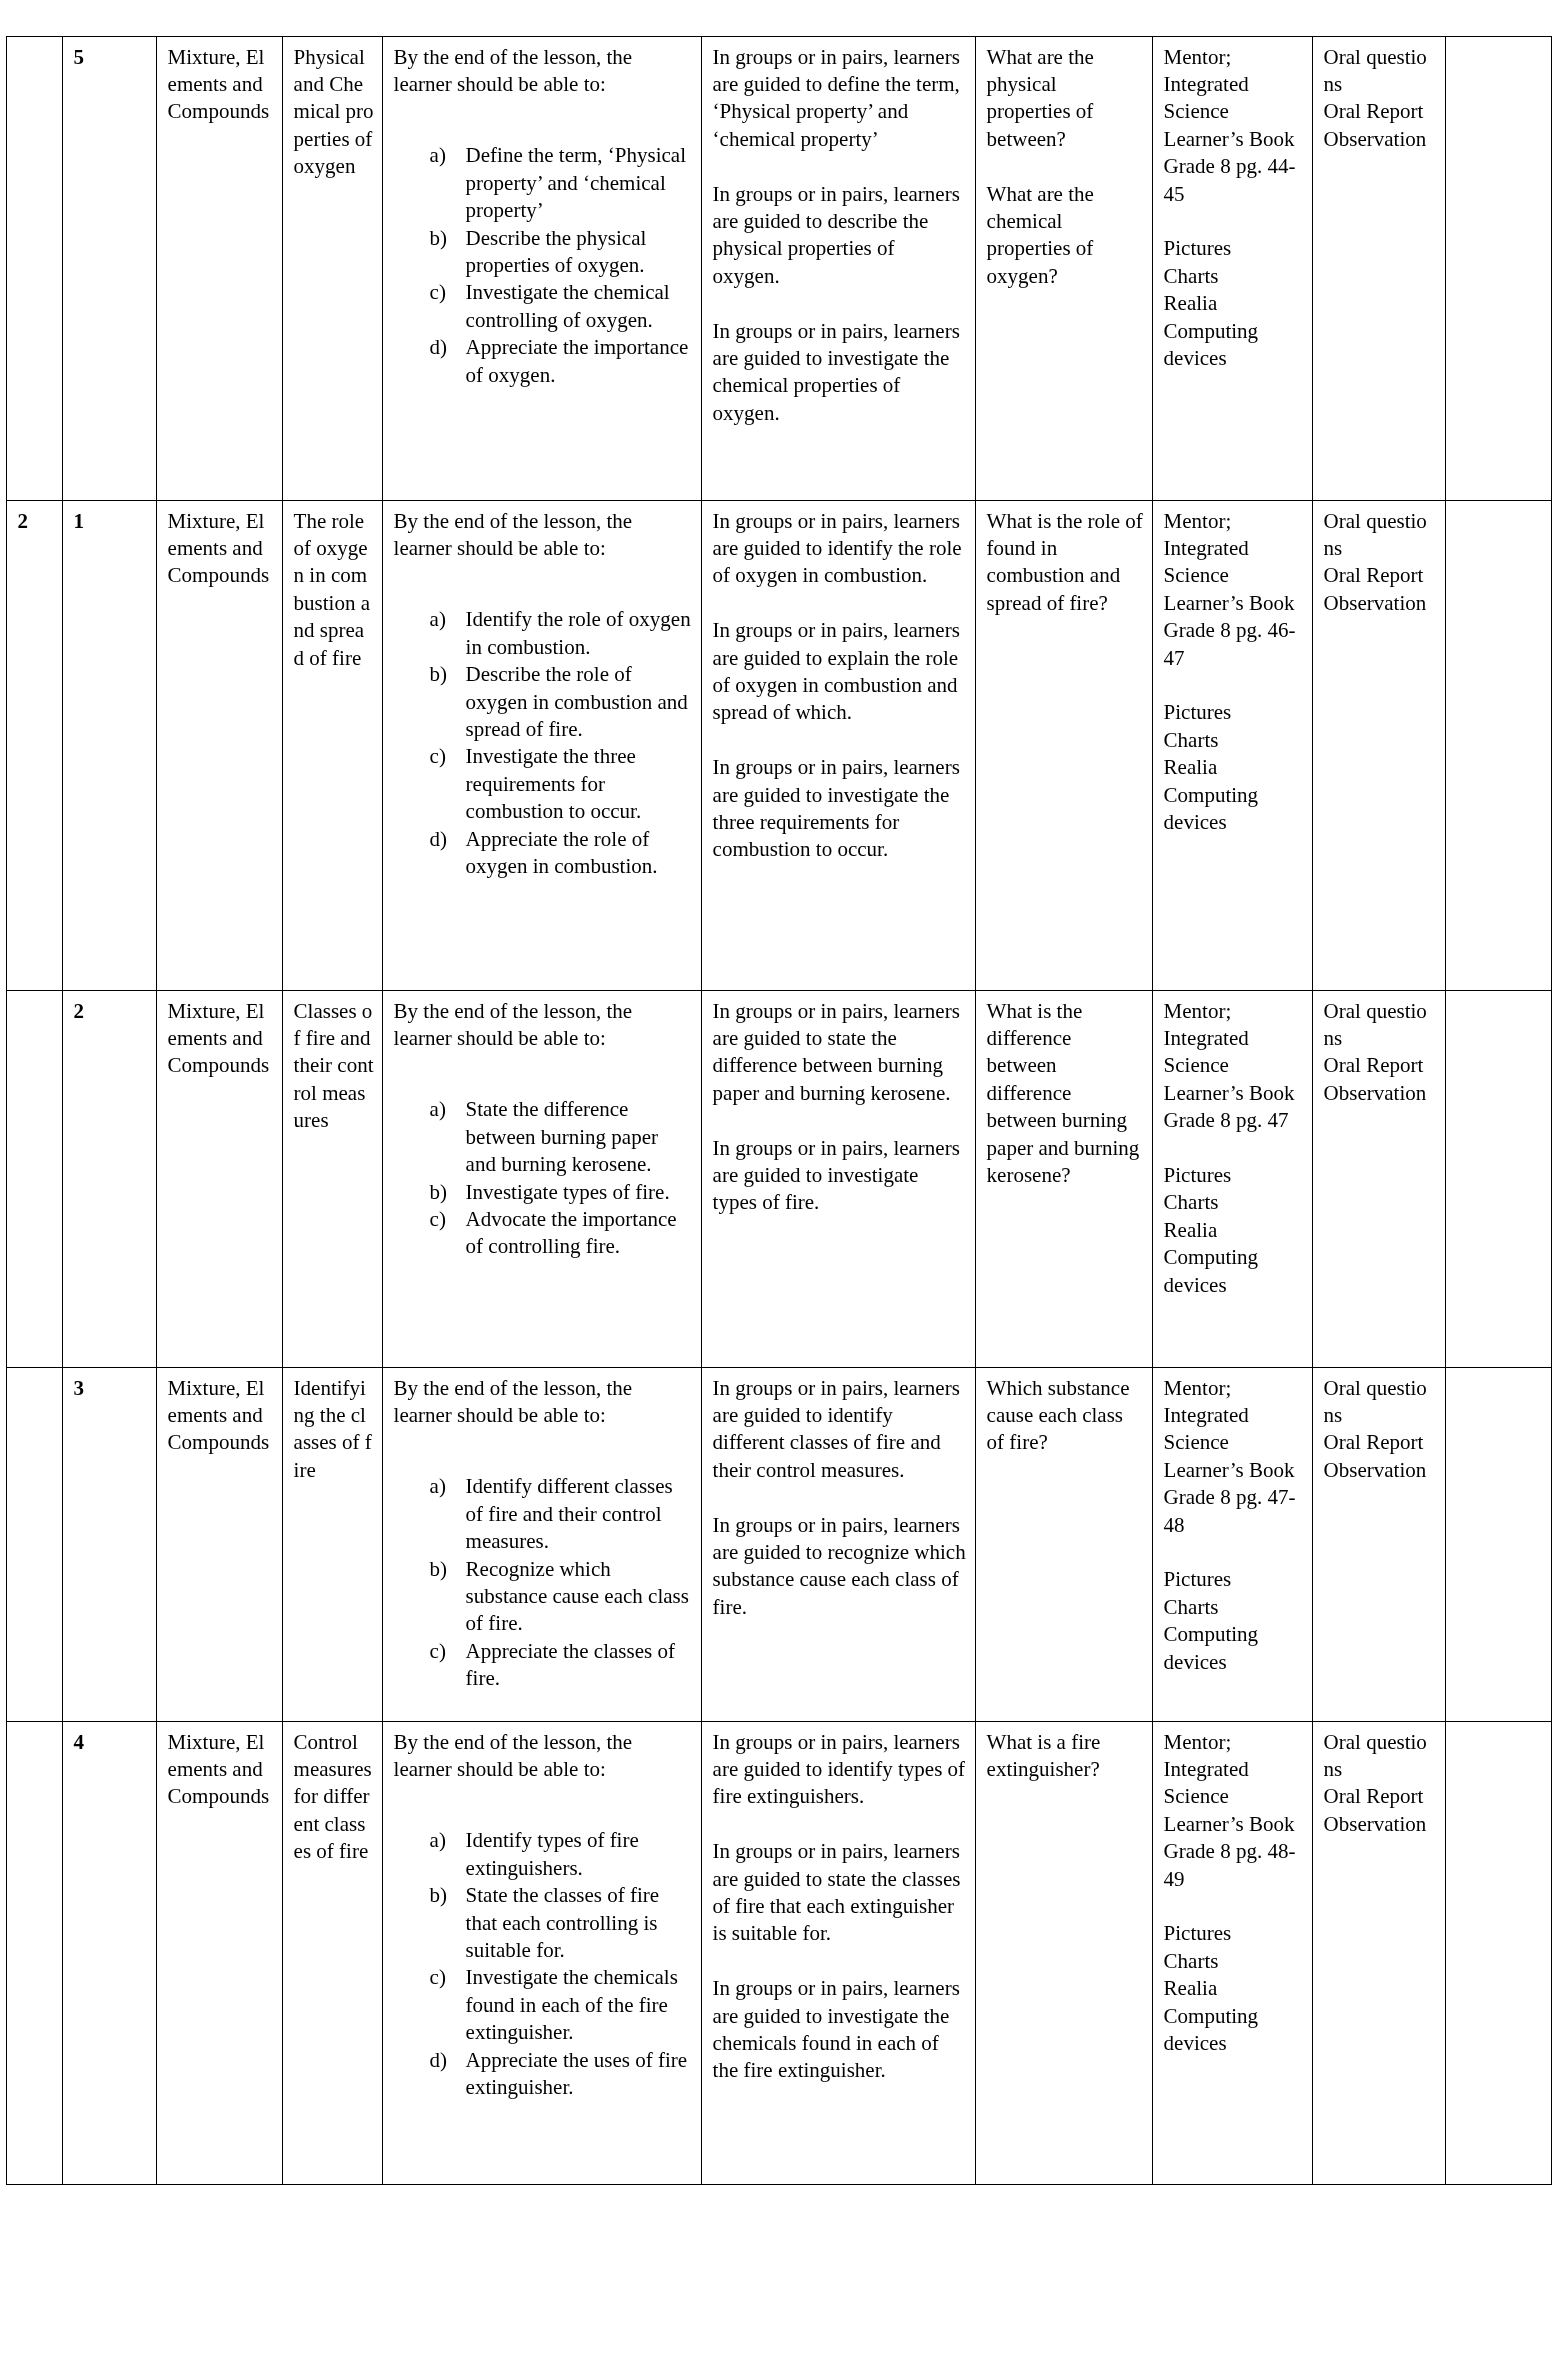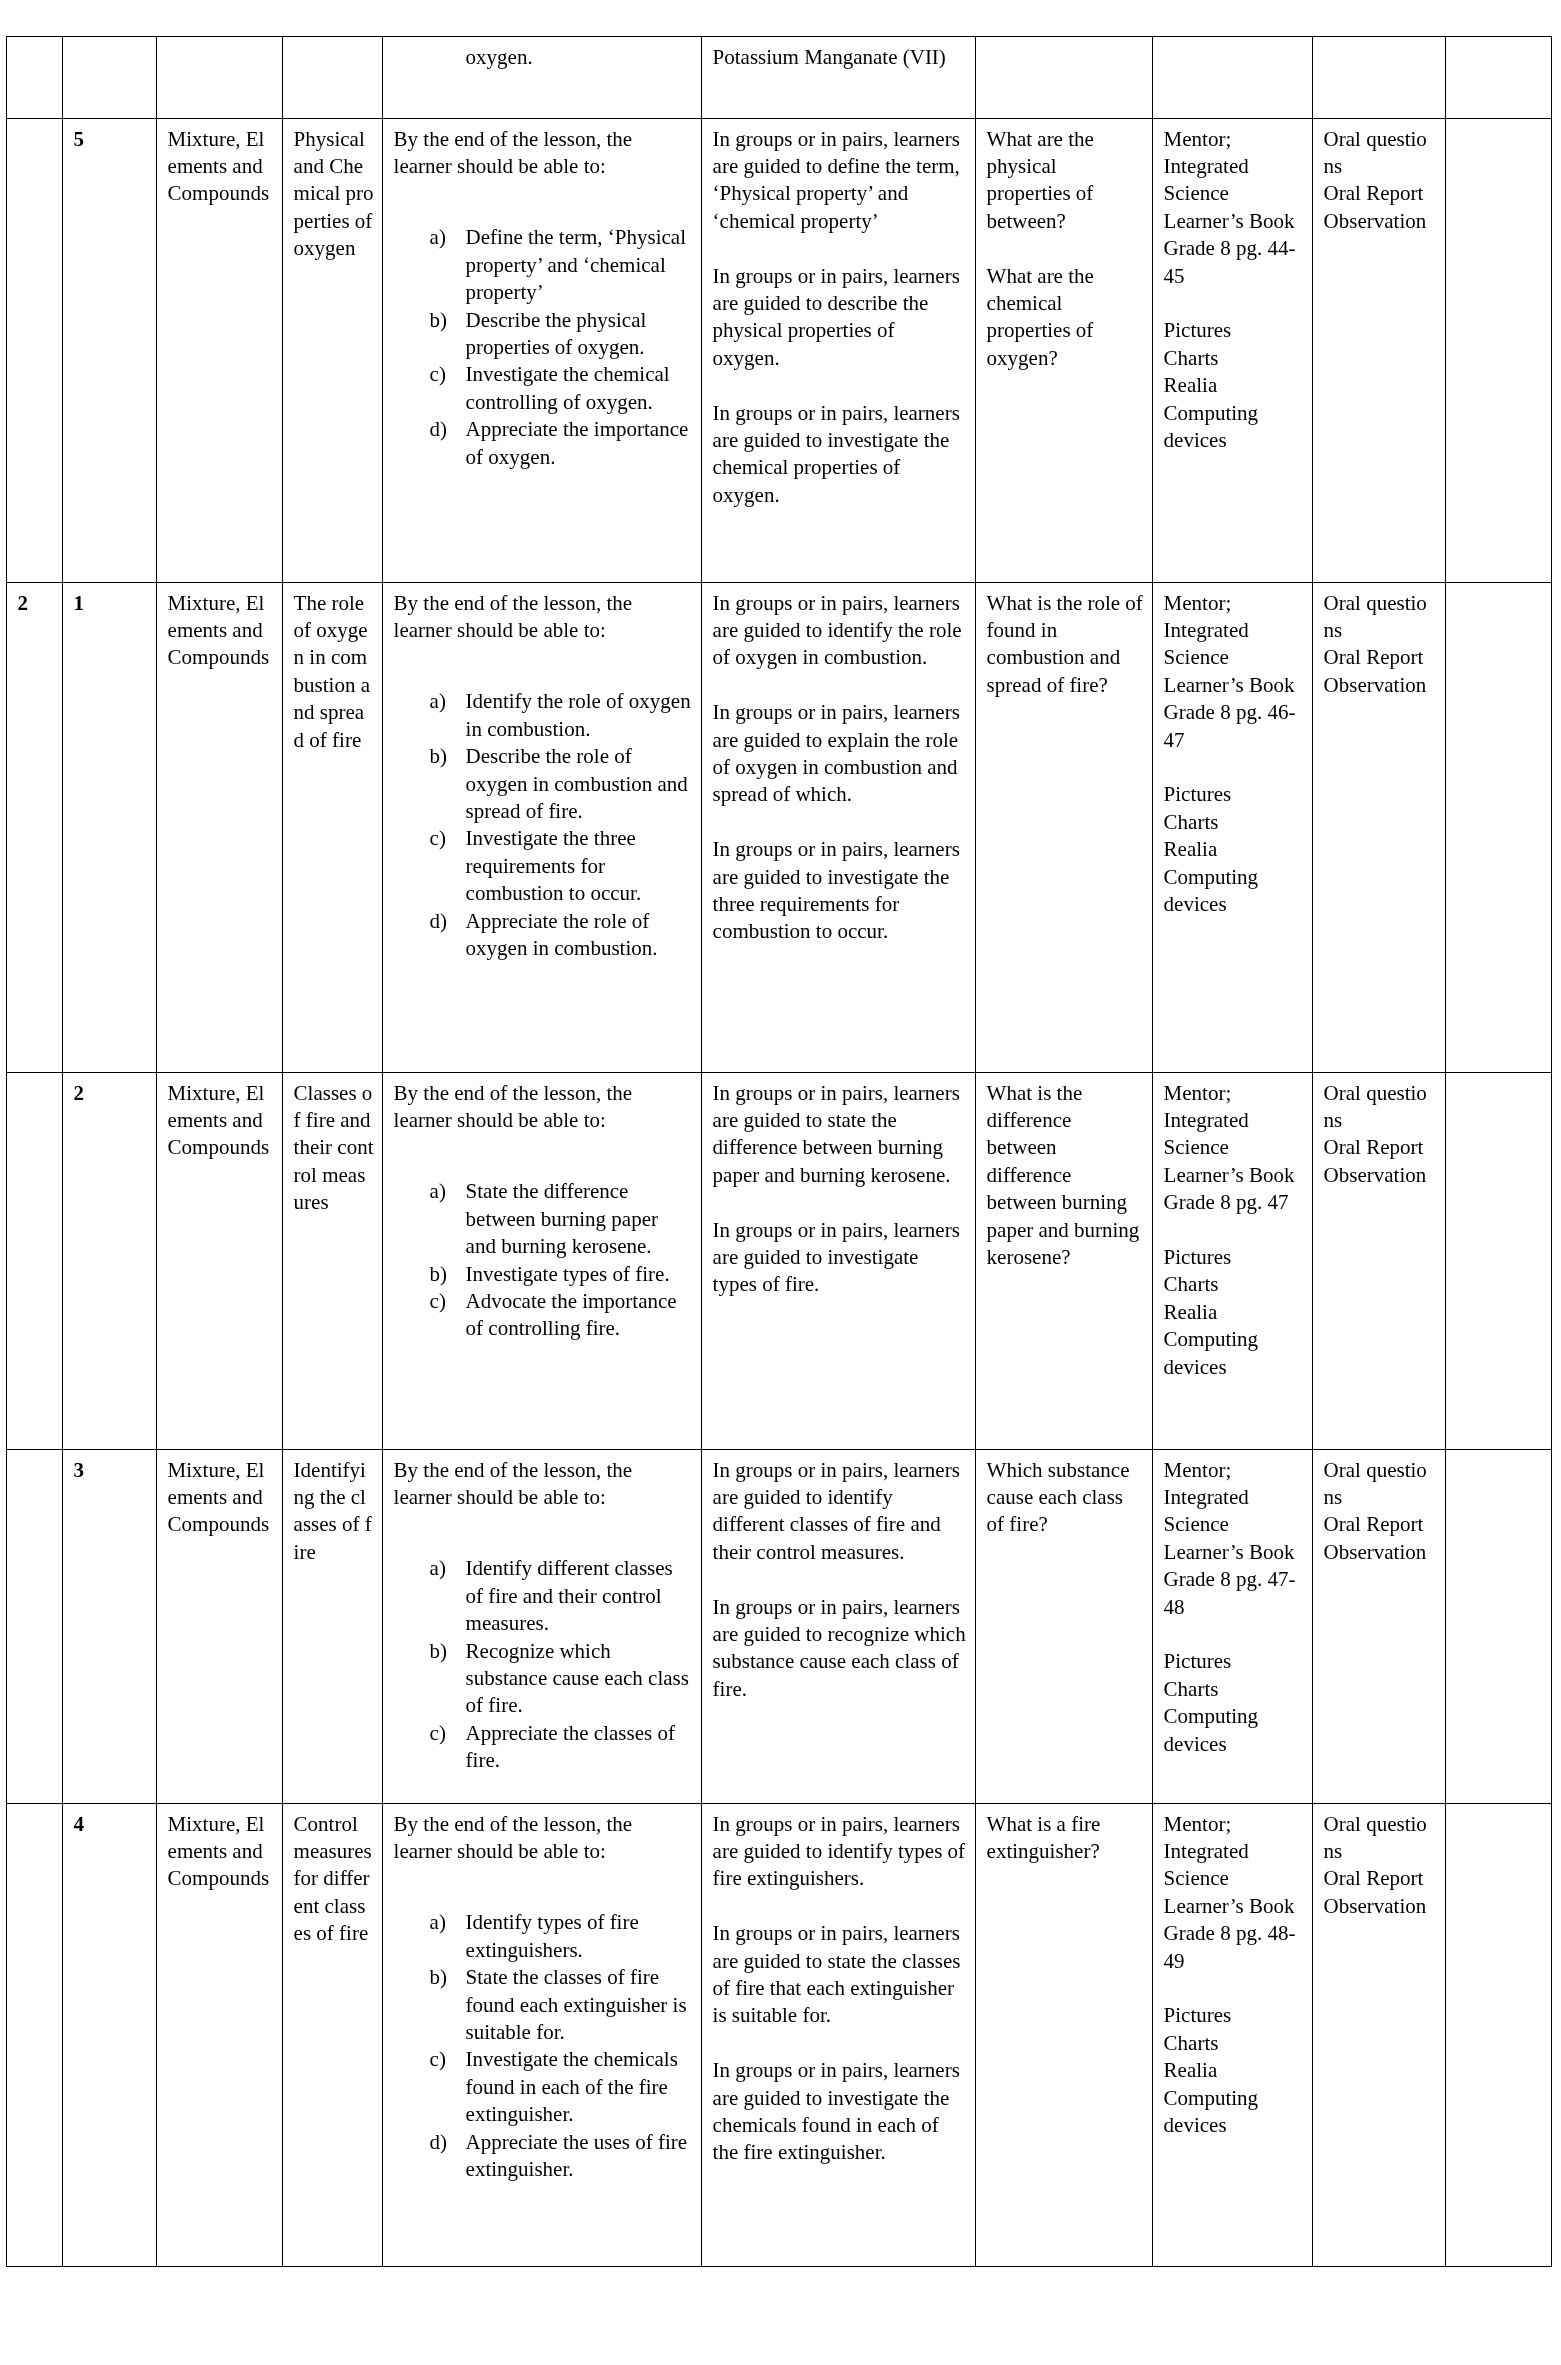--- a/index.html
+++ b/index.html
@@ -93,36 +93,20 @@
         <col class="col-sub">
       <col class="col-outcomes">
         <col class="col-exp">
         <col class="col-inq">
         <col class="col-res">
       <col class="col-assess">
         <col class="col-refl">
     </colgroup>
     <tbody>
 
-      <tr style="height:82px">
-        <td class="wk"></td>
-        <td class="ls"></td>
-        <td></td>
-        <td></td>
-        <td>
-          <span class="cont-outcome">oxygen.</span>
-        </td>
-        <td>
-          <span class="para">Potassium Manganate (VII)</span>
-        </td>
-        <td></td>
-        <td></td>
-        <td></td>
-        <td></td>
-      </tr>
 
       <tr style="height:464px">
         <td class="wk"></td>
         <td class="ls">5</td>
         <td class="break-all">Mixture, Elements and Compounds</td>
         <td class="break-all">Physical and Chemical properties of oxygen</td>
         <td>
           <span class="para">By the end of the lesson, the learner should be able to:</span>
           <span class="gap-big"></span>
           <ol class="outcomes">
@@ -279,21 +263,21 @@
       <tr style="height:463px">
         <td class="wk"></td>
         <td class="ls">4</td>
         <td class="break-all">Mixture, Elements and Compounds</td>
         <td class="break-all">Control measures for different classes of fire</td>
         <td>
           <span class="para">By the end of the lesson, the learner should be able to:</span>
           <span class="gap-big"></span>
           <ol class="outcomes">
             <li><span class="mark">a)</span><span>Identify types of fire extinguishers.</span></li>
-            <li><span class="mark">b)</span><span>State the classes of fire found each extinguisher is suitable for.</span></li>
+            <li><span class="mark">b)</span><span>State the classes of fire that each controlling is suitable for.</span></li>
             <li><span class="mark">c)</span><span>Investigate the chemicals found in each of the fire extinguisher.</span></li>
             <li><span class="mark">d)</span><span>Appreciate the uses of fire extinguisher.</span></li>
           </ol>
         </td>
         <td>
           <span class="para">In groups or in pairs, learners are guided to identify types of fire extinguishers.</span>
           <span class="gap"></span>
           <span class="para">In groups or in pairs, learners are guided to state the classes of fire that each extinguisher is suitable for.</span>
           <span class="gap"></span>
           <span class="para">In groups or in pairs, learners are guided to investigate the chemicals found in each of the fire extinguisher.</span>

